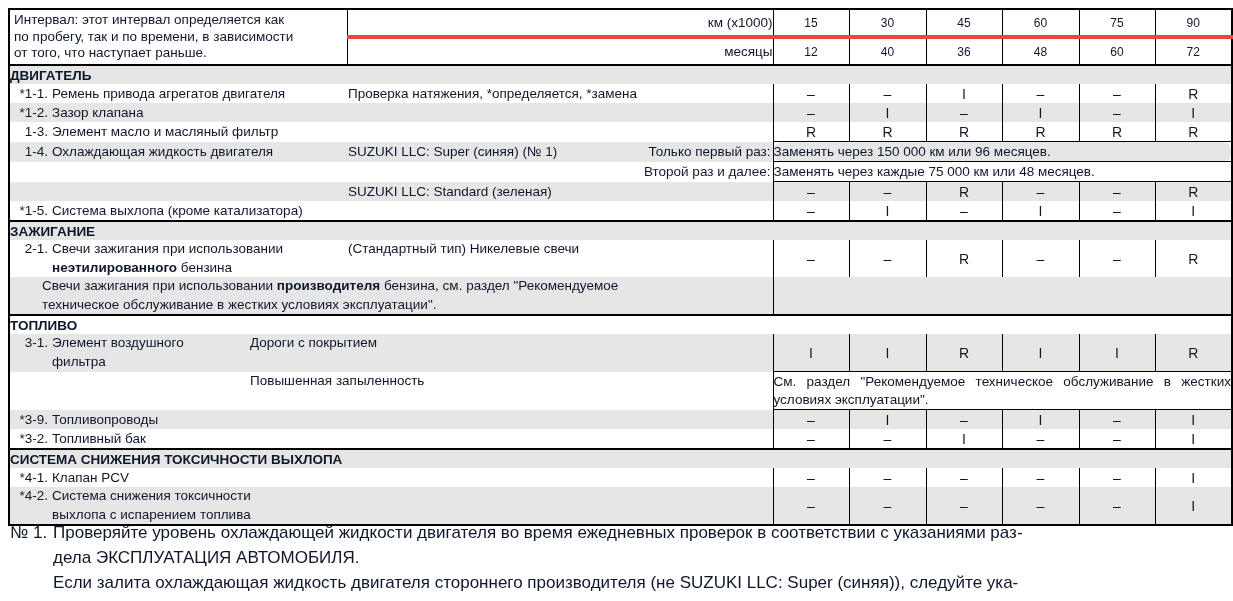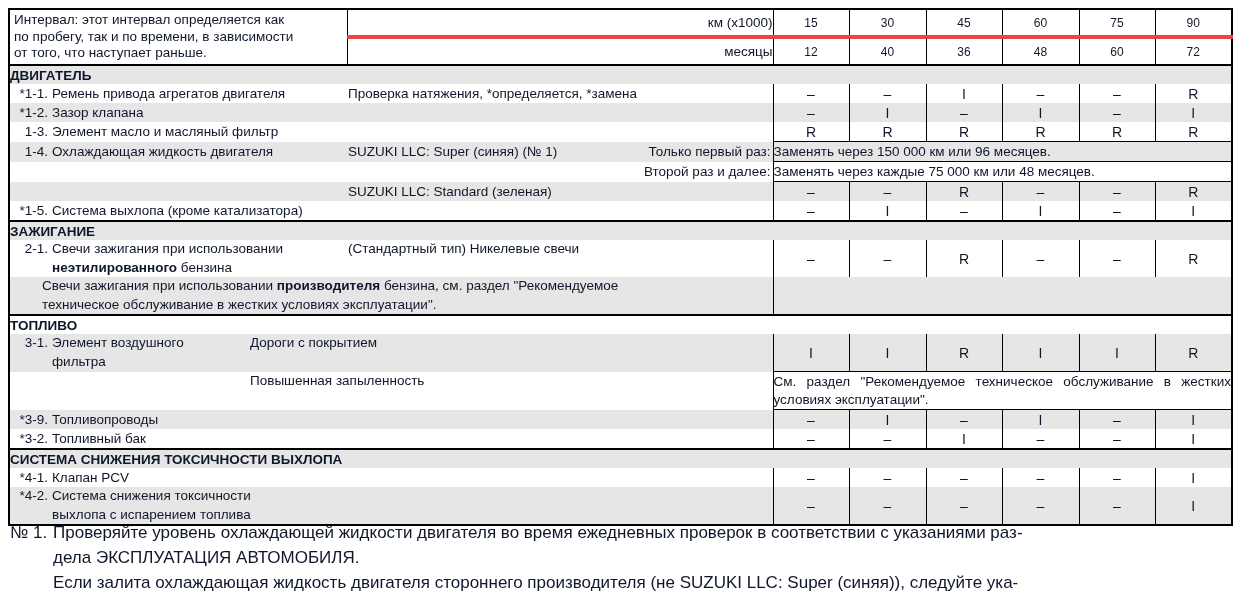--- a/index.html
+++ b/index.html
@@ -35,21 +35,21 @@
   .note{left:32px;white-space:nowrap;}
   .desc-a{left:338px;white-space:nowrap;}
   .desc-b{left:240px;white-space:nowrap;}
   .sub{right:2px;text-align:right;white-space:nowrap;}
   tr.h1 .lw .line{line-height:19px;}
   tr.h2 .lw .line{line-height:18.5px;}
   .bold{font-weight:bold;}
 
   td.val{border-left:1px solid #000;text-align:center;font-size:14px;}
   td.span6{border-left:1px solid #000;padding:0 3px;text-align:left;}
-  td.boxed{border-top:1px solid #000;border-bottom:1px solid #000;}
+  td.boxed{border-top:1px solid #000;border-bottom:1px solid #000;border-radius:9px;}
   .spanTxt{line-height:18px;}
   .just{text-align:justify;}
 
   
   .footnote{position:absolute;left:10px;top:520px;display:flex;font-size:17px;}
   .fnLabel{width:43px;line-height:25px;white-space:nowrap;}
   .fnText{line-height:25px;white-space:pre-line;}
 </style>
 </head>
 <body>

